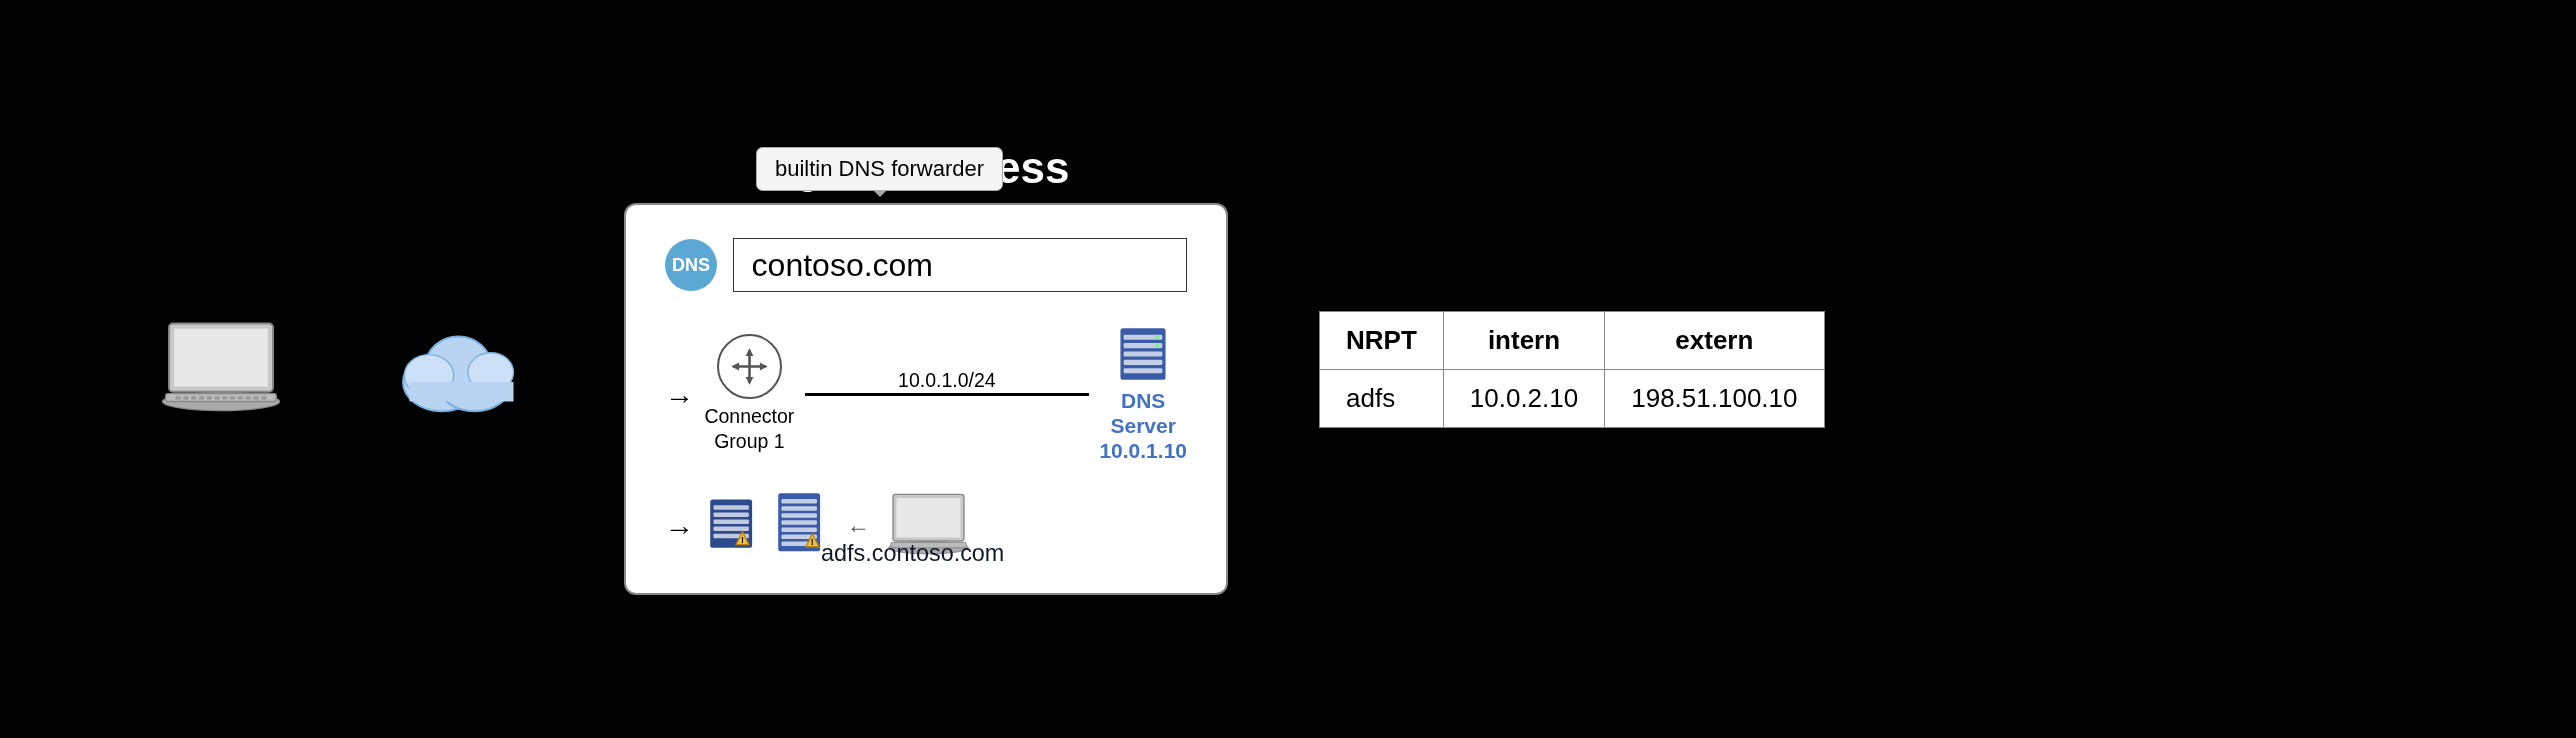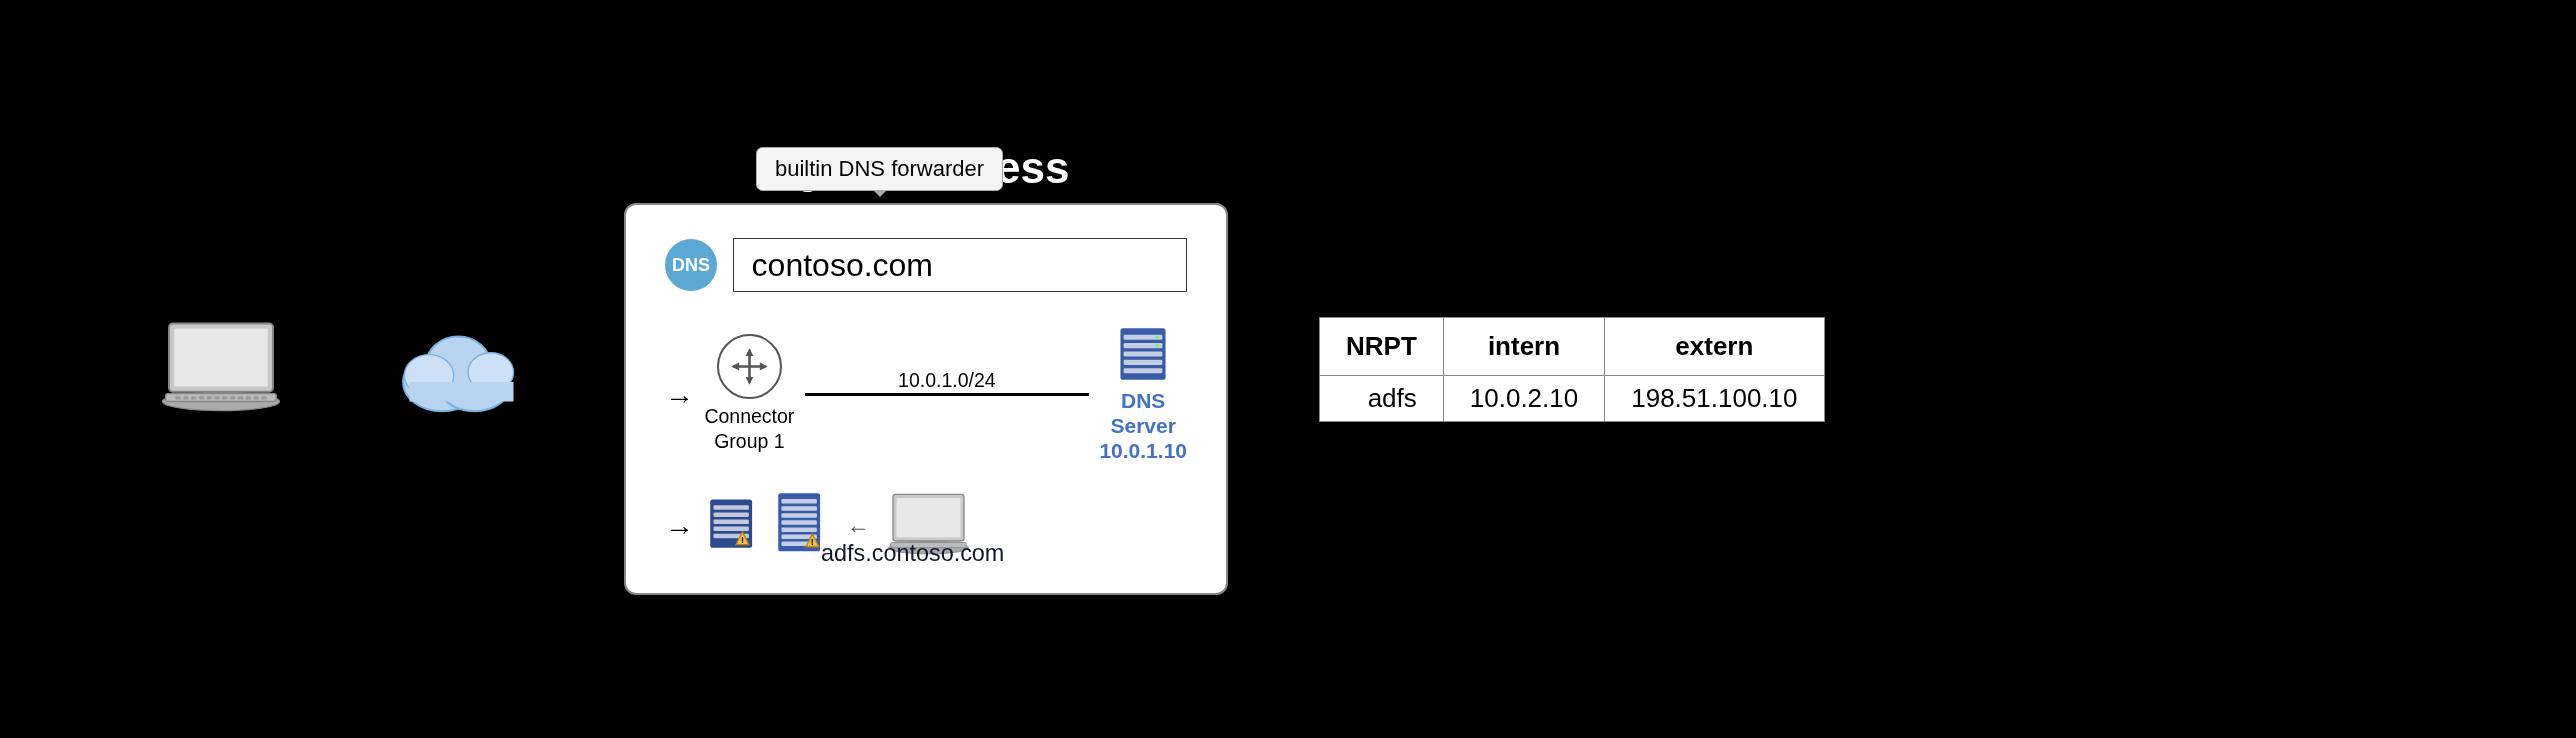--- a/index.html
+++ b/index.html
@@ -209,23 +209,23 @@
       color: #000;
       padding: 13px 26px;
       border: 1.9px solid #888;
       font-weight: bold;
       text-align: center;
     }
 
     .data-table td {
       background: #fff;
       color: #000;
-      padding: 7px 26px;
+      padding: 13px 26px;
       border: 1.9px solid #888;
-      text-align: right;
+      text-align: left;
     }
 
     
     .cloud-svg {
       width: 143px;
       height: 104px;
     }
 
     
     .laptop-svg {

